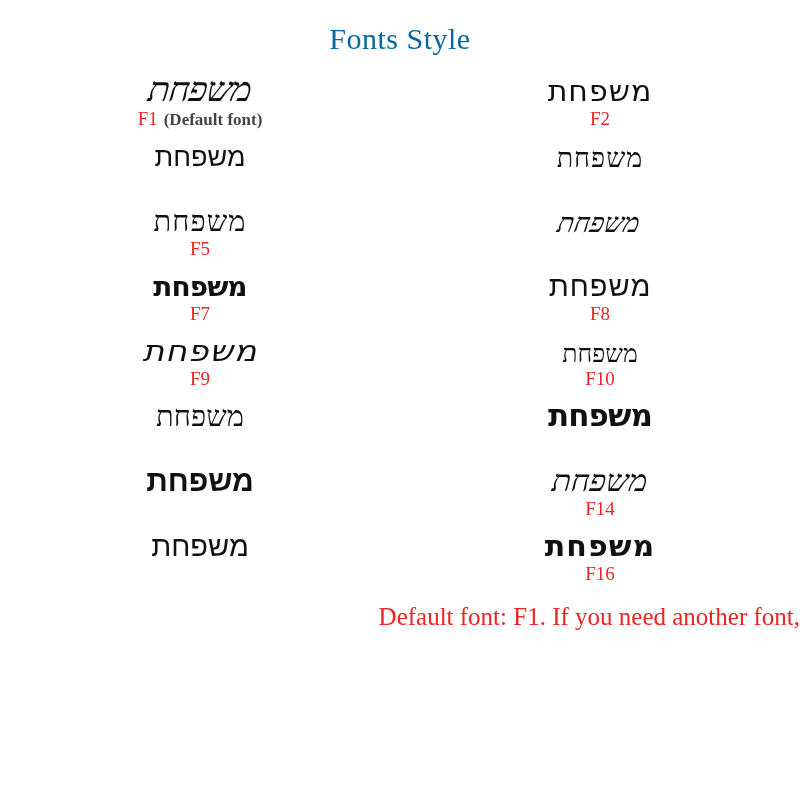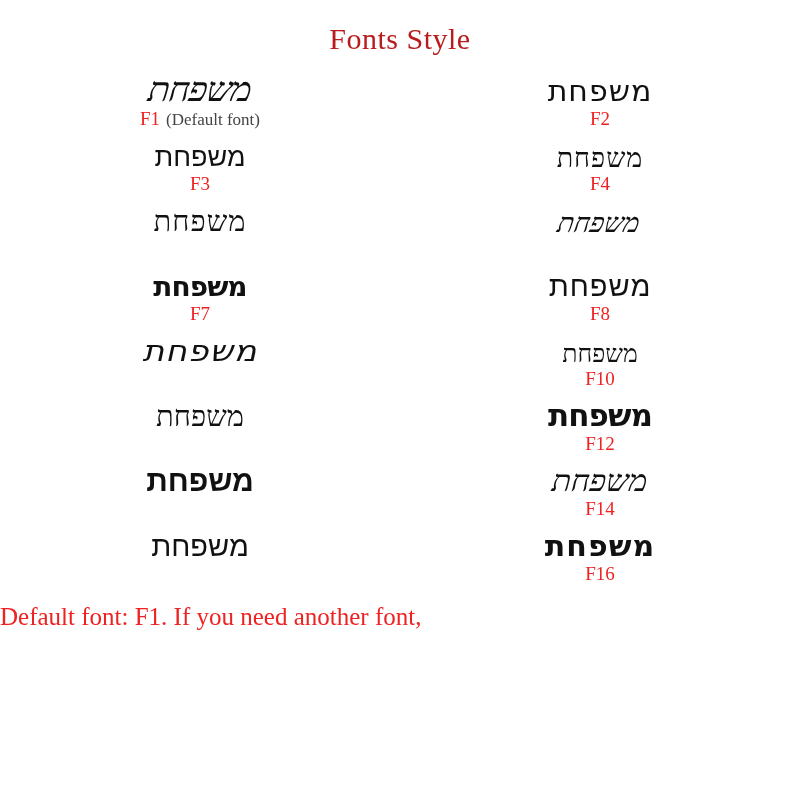--- a/index.html
+++ b/index.html
@@ -17,21 +17,21 @@
   }
   .page {
     width: 800px;
     height: 800px;
     position: relative;
   }
   .title {
     text-align: center;
     font-family: "Liberation Serif", serif;
     font-size: 30px;
-    color: #b91c1c;
+    color: #0369a1;
     margin-top: 22px;
     letter-spacing: 0.5px;
   }
   .font-grid {
     margin-top: 10px;
     width: 800px;
     display: grid;
     grid-template-columns: 400px 400px;
     row-gap: 0px;
   }
@@ -62,20 +62,21 @@
   }
   .flabel {
     color: #ee2222;
     font-family: "Liberation Serif", serif;
     font-size: 19px;
   }
   .default-note-inline {
     color: #444;
     font-family: "Liberation Serif", serif;
     font-size: 17px;
+    font-weight: bold;
   }
 
   
   .s1  { font-family: "DejaVu Serif", serif; font-size: 34px; font-style: italic; transform: scaleX(1.05) skewX(-6deg); letter-spacing: -1px; }
   .s2  { font-family: "DejaVu Sans", sans-serif; font-size: 30px; letter-spacing: 1px; }
   .s3  { font-family: "Liberation Sans", sans-serif; font-size: 27px; letter-spacing: 0px; }
   .s4  { font-family: "DejaVu Serif", serif; font-size: 27px; letter-spacing: 1px; }
   .s5  { font-family: "Liberation Serif", serif; font-size: 29px; letter-spacing: 1px; }
   .s6  { font-family: "DejaVu Serif", serif; font-size: 27px; font-style: italic; transform: skewX(-10deg); letter-spacing: 0px; }
   .s7  { font-family: "DejaVu Sans", sans-serif; font-weight: bold; font-size: 28px; letter-spacing: -1px; }
@@ -84,21 +85,21 @@
   .s10 { font-family: "DejaVu Sans Mono", monospace; font-size: 25px; letter-spacing: 0px; }
   .s11 { font-family: "Liberation Serif", serif; font-size: 29px; letter-spacing: 0px; }
   .s12 { font-family: "DejaVu Sans", sans-serif; font-weight: bold; font-size: 31px; letter-spacing: -1px; }
   .s13 { font-family: "Liberation Sans", sans-serif; font-weight: bold; font-size: 30px; letter-spacing: 0px; }
   .s14 { font-family: "DejaVu Serif", serif; font-size: 30px; font-style: italic; transform: scaleX(1.05) skewX(-4deg); letter-spacing: 0px; }
   .s15 { font-family: "Liberation Sans", sans-serif; font-size: 29px; letter-spacing: 0px; }
   .s16 { font-family: "DejaVu Sans", sans-serif; font-weight: bold; font-size: 30px; letter-spacing: 1px; }
 
   .notice {
     margin-top: 14px;
-    text-align: left;
+    text-align: right;
     color: #ee2222;
     font-family: "Liberation Serif", serif;
     font-size: 25px;
     line-height: 1.35;
   }
 
   
   .diagram {
     position: relative;
     width: 800px;
@@ -131,38 +132,35 @@
         </div>
       <div class="label-row">
         <span class="flabel">F2</span>
       </div>
     </div>
 
     <div class="font-cell">
       <div class="sample s3">
           <span>משפחת</span>
         </div>
-      <div class="label-row">
-        <span class="flabel">F3</span>
-      </div>
     </div>
 
     <div class="font-cell">
       <div class="sample s4">
           <span>משפחת</span>
         </div>
-      <div class="label-row">
-        <span class="flabel">F4</span>
-      </div>
     </div>
 
     <div class="font-cell">
       <div class="sample s5">
           <span>משפחת</span>
         </div>
+      <div class="label-row">
+        <span class="flabel">F5</span>
+      </div>
     </div>
 
     <div class="font-cell">
       <div class="sample s6">
           <span>משפחת</span>
         </div>
     </div>
 
     <div class="font-cell">
       <div class="sample s7">
@@ -179,20 +177,23 @@
         </div>
       <div class="label-row">
         <span class="flabel">F8</span>
       </div>
     </div>
 
     <div class="font-cell">
       <div class="sample s9">
           <span>משפחת</span>
         </div>
+      <div class="label-row">
+        <span class="flabel">F9</span>
+      </div>
     </div>
 
     <div class="font-cell">
       <div class="sample s10">
           <span>משפחת</span>
         </div>
       <div class="label-row">
         <span class="flabel">F10</span>
       </div>
     </div>
@@ -200,23 +201,20 @@
     <div class="font-cell">
       <div class="sample s11">
           <span>משפחת</span>
         </div>
     </div>
 
     <div class="font-cell">
       <div class="sample s12">
           <span>משפחת</span>
         </div>
-      <div class="label-row">
-        <span class="flabel">F12</span>
-      </div>
     </div>
 
     <div class="font-cell">
       <div class="sample s13">
           <span>משפחת</span>
         </div>
     </div>
 
     <div class="font-cell">
       <div class="sample s14">

